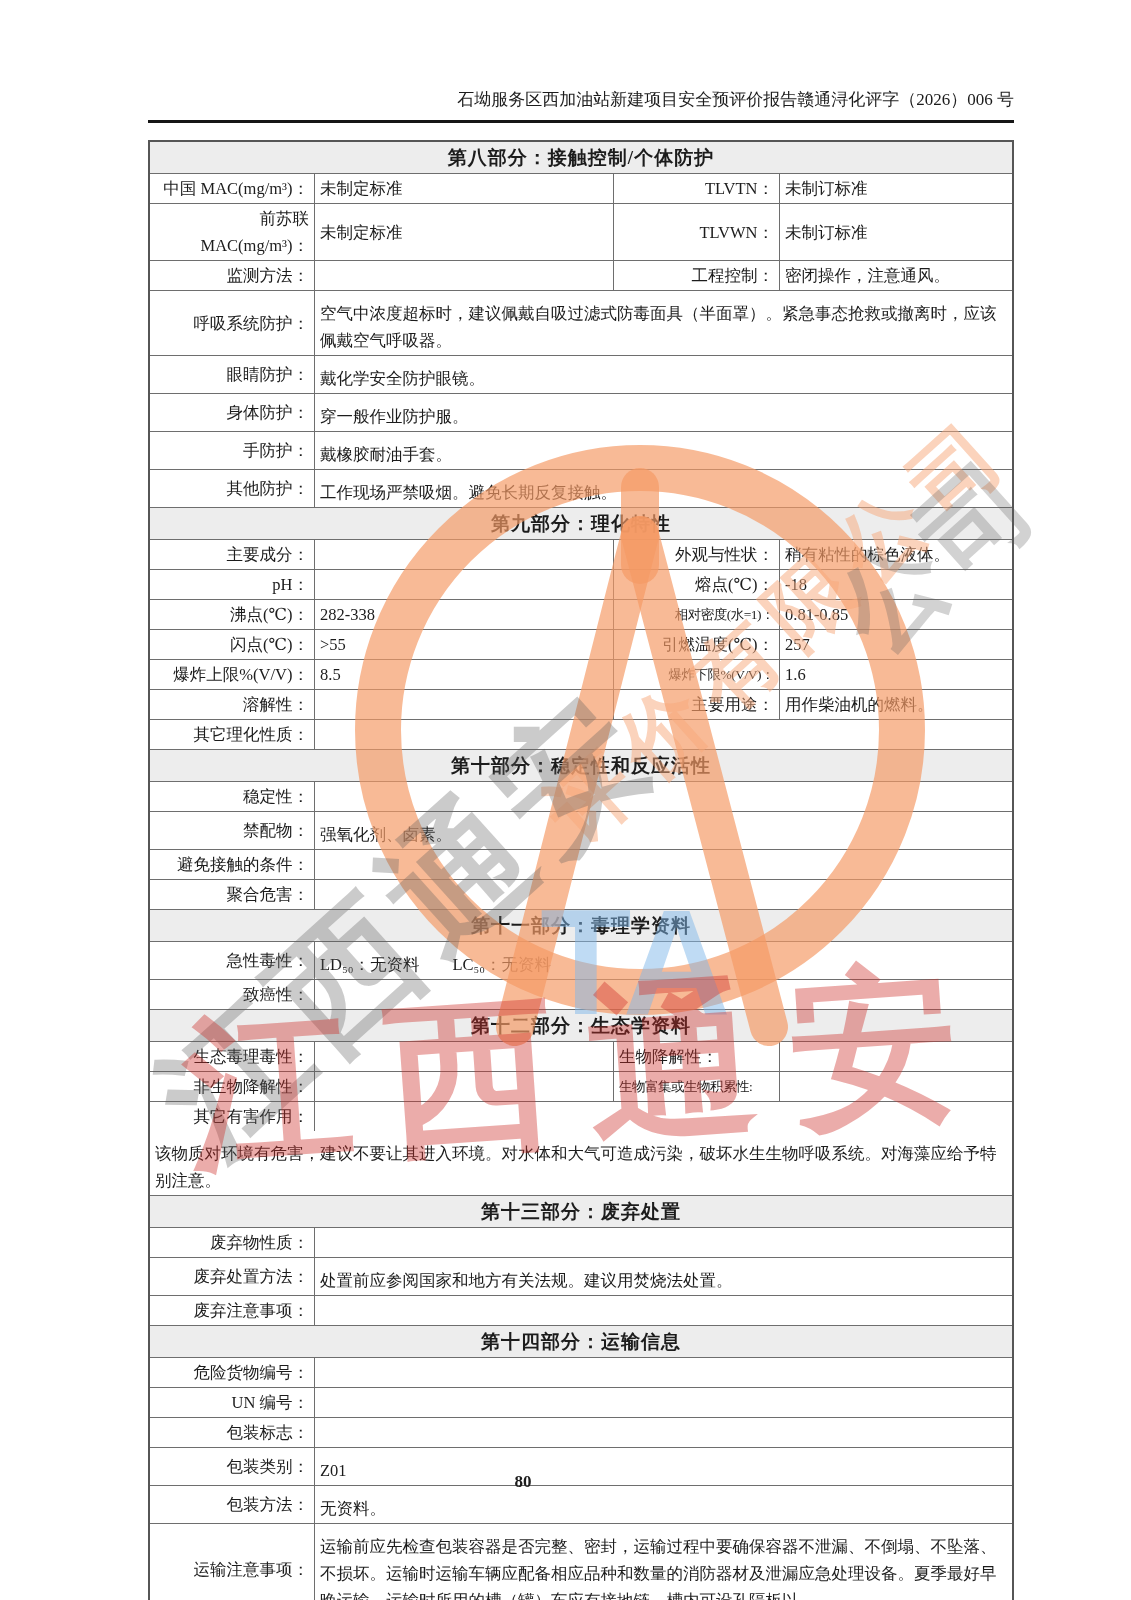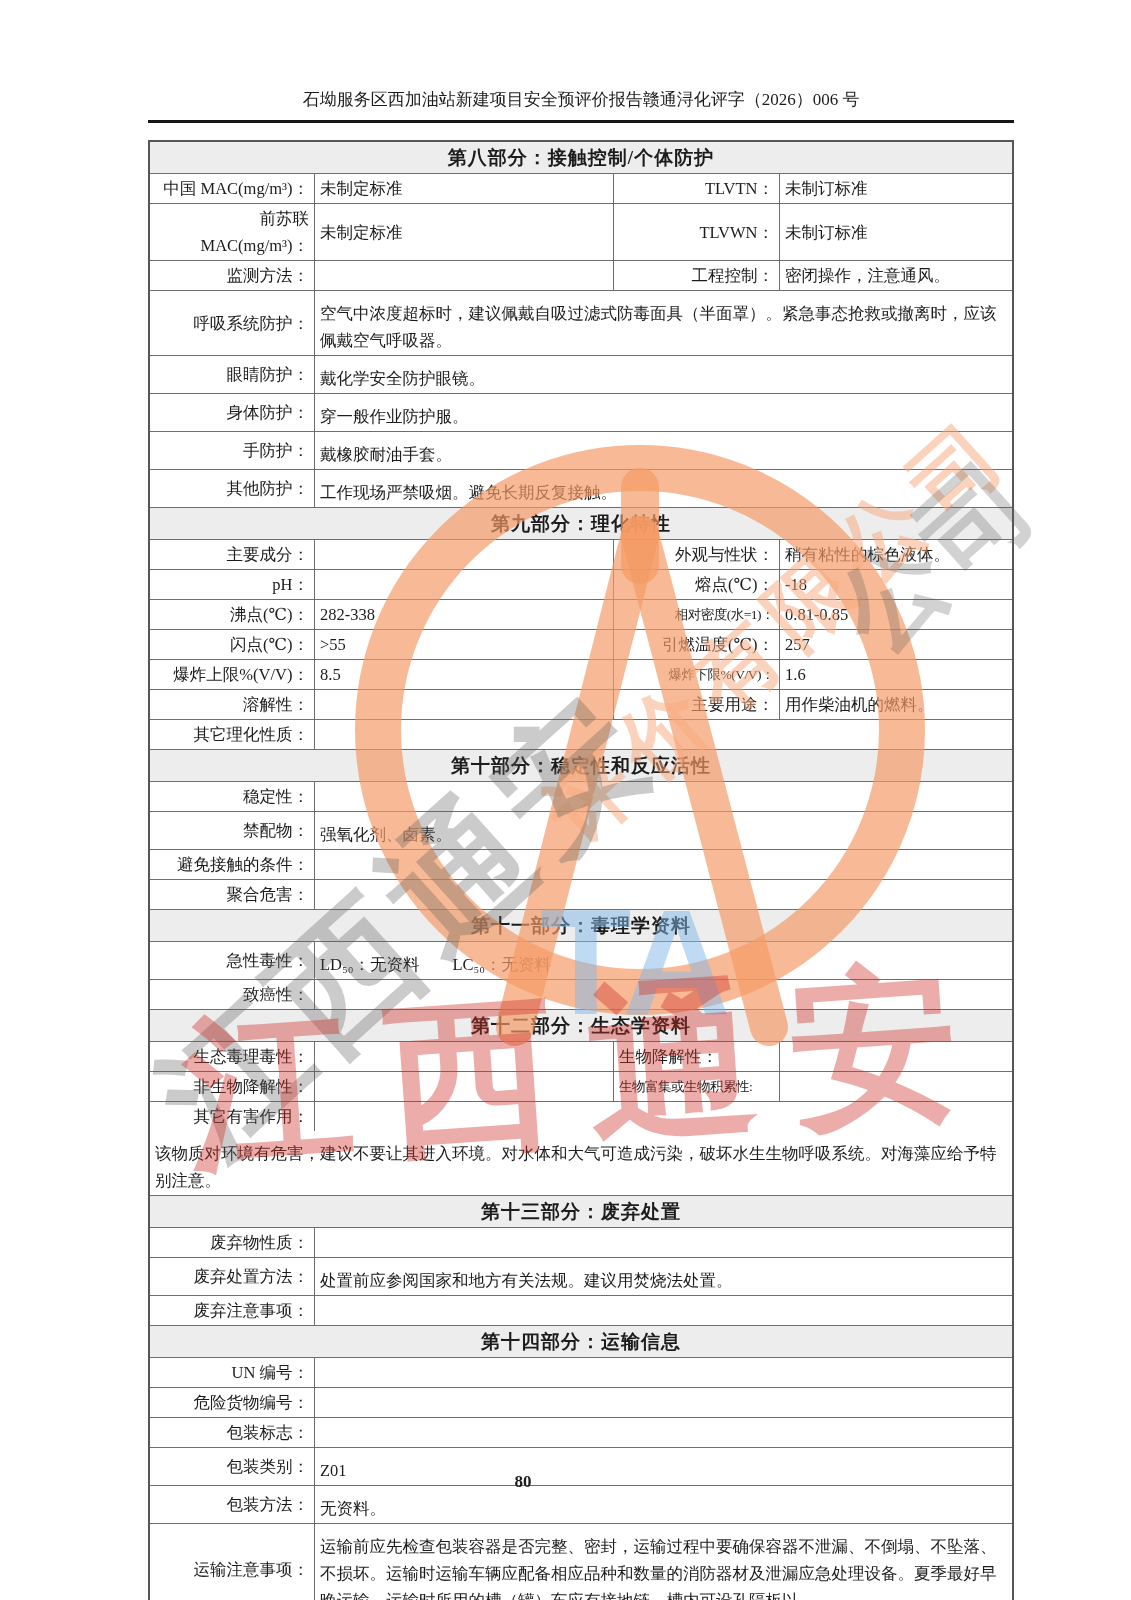--- a/index.html
+++ b/index.html
@@ -4,21 +4,21 @@
 <style>
   html,body{margin:0;padding:0;}
   body{
     width:1131px;height:1600px;position:relative;background:#ffffff;
     font-family:"Liberation Serif","DejaVu Serif",serif;color:#1c1c1c;
     overflow:hidden;
   }
   
   .page-header{
     position:absolute;left:148px;top:88px;width:866px;
-    display:flex;justify-content:center;align-items:flex-end;
+    display:flex;justify-content:flex-end;align-items:flex-end;
     font-size:17px;padding-bottom:9px;border-bottom:3px solid #161616;
   }
   
   .doc-table{
     position:absolute;left:148px;top:140px;width:866px;
     border:2px solid #565656;background:#fff;box-sizing:border-box;z-index:2;
   }
   .doc-table > div + div{border-top:1px solid #6e6e6e;}
   .sec-row{
     background:#ededed;height:31px;display:flex;align-items:center;justify-content:center;
@@ -225,27 +225,27 @@
       </div>
     </div>
     <div class="t-row">
       <div class="cell lbl">废弃注意事项：</div>
       <div class="cell valx">
         <div class="wrap"></div>
       </div>
     </div>
     <div class="sec-row">第十四部分：运输信息</div>
     <div class="t-row">
+      <div class="cell lbl">危险货物编号：</div>
+      <div class="cell valx">
+        <div class="wrap"></div>
+      </div>
+    </div>
+    <div class="t-row">
       <div class="cell lbl">UN 编号：</div>
-      <div class="cell valx">
-        <div class="wrap"></div>
-      </div>
-    </div>
-    <div class="t-row">
-      <div class="cell lbl">危险货物编号：</div>
       <div class="cell valx">
         <div class="wrap"></div>
       </div>
     </div>
     <div class="t-row">
       <div class="cell lbl">包装标志：</div>
       <div class="cell valx">
         <div class="wrap"></div>
       </div>
     </div>

